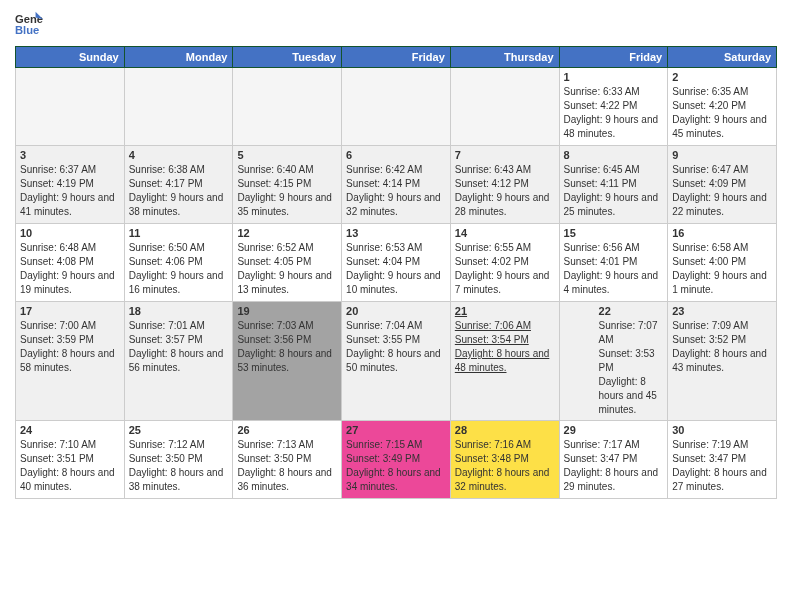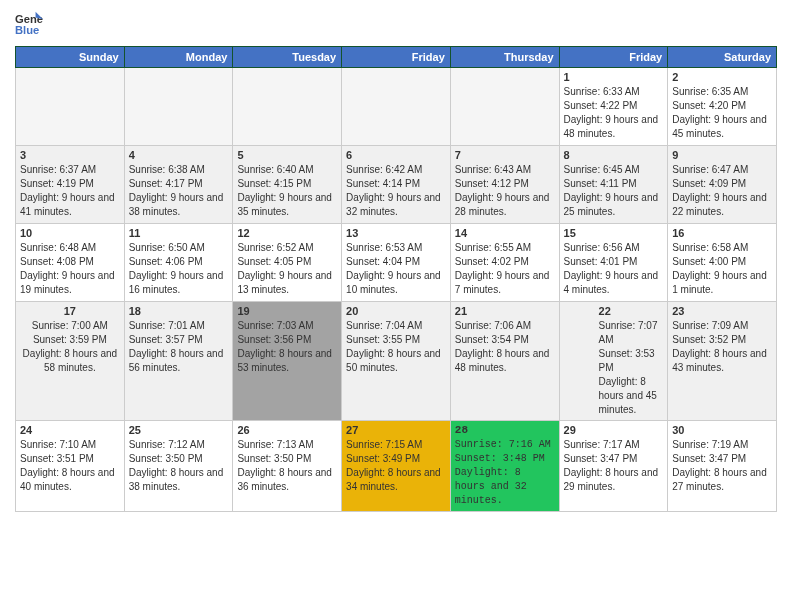--- a/index.html
+++ b/index.html
@@ -185,37 +185,37 @@
           <td style="background: rgb(255, 255, 255);">
             <span class="day-num">15</span>
             <div class="day-info">Sunrise: 6:56 AM<br>Sunset: 4:01 PM<br>Daylight: 9 hours and 4 minutes.</div>
           </td>
           <td style="background: rgb(255, 255, 255);">
             <span class="day-num">16</span>
             <div class="day-info">Sunrise: 6:58 AM<br>Sunset: 4:00 PM<br>Daylight: 9 hours and 1 minute.</div>
           </td>
         </tr>
         <tr>
-          <td style="background: rgb(240, 240, 240); text-align: center;">
+          <td style="background: rgb(240, 240, 240);">
             <span class="day-num">17</span>
             <div class="day-info">Sunrise: 7:00 AM<br>Sunset: 3:59 PM<br>Daylight: 8 hours and 58 minutes.</div>
           </td>
           <td style="background: rgb(240, 240, 240); margin-left: 20px;">
             <span class="day-num">18</span>
             <div class="day-info">Sunrise: 7:01 AM<br>Sunset: 3:57 PM<br>Daylight: 8 hours and 56 minutes.</div>
           </td>
           <td style="background: #a3a3a3;">
             <span class="day-num">19</span>
             <div class="day-info">Sunrise: 7:03 AM<br>Sunset: 3:56 PM<br>Daylight: 8 hours and 53 minutes.</div>
           </td>
           <td style="background: rgb(240, 240, 240);">
             <span class="day-num">20</span>
             <div class="day-info">Sunrise: 7:04 AM<br>Sunset: 3:55 PM<br>Daylight: 8 hours and 50 minutes.</div>
           </td>
-          <td style="background: rgb(240, 240, 240);">
+          <td style="background: rgb(240, 240, 240); text-decoration: underline;">
             <span class="day-num">21</span>
             <div class="day-info">Sunrise: 7:06 AM<br>Sunset: 3:54 PM<br>Daylight: 8 hours and 48 minutes.</div>
           </td>
           <td style="background: rgb(240, 240, 240); padding-left: 39px;">
             <span class="day-num">22</span>
             <div class="day-info">Sunrise: 7:07 AM<br>Sunset: 3:53 PM<br>Daylight: 8 hours and 45 minutes.</div>
           </td>
           <td style="background: rgb(240, 240, 240);">
             <span class="day-num">23</span>
             <div class="day-info">Sunrise: 7:09 AM<br>Sunset: 3:52 PM<br>Daylight: 8 hours and 43 minutes.</div>
@@ -227,25 +227,25 @@
             <div class="day-info">Sunrise: 7:10 AM<br>Sunset: 3:51 PM<br>Daylight: 8 hours and 40 minutes.</div>
           </td>
           <td style="background: rgb(255, 255, 255); margin-top: 11px;">
             <span class="day-num">25</span>
             <div class="day-info">Sunrise: 7:12 AM<br>Sunset: 3:50 PM<br>Daylight: 8 hours and 38 minutes.</div>
           </td>
           <td style="background: rgb(255, 255, 255); margin-top: 48px;">
             <span class="day-num">26</span>
             <div class="day-info">Sunrise: 7:13 AM<br>Sunset: 3:50 PM<br>Daylight: 8 hours and 36 minutes.</div>
           </td>
-          <td style="background: #eab308; margin-left: 26px;">
+          <td style="background: #ec4899; margin-left: 26px;">
             <span class="day-num">27</span>
             <div class="day-info">Sunrise: 7:15 AM<br>Sunset: 3:49 PM<br>Daylight: 8 hours and 34 minutes.</div>
           </td>
-          <td style="background: #22c55e; font-family: Liberation Mono, monospace;">
+          <td style="background: #fde047;">
             <span class="day-num">28</span>
             <div class="day-info">Sunrise: 7:16 AM<br>Sunset: 3:48 PM<br>Daylight: 8 hours and 32 minutes.</div>
           </td>
           <td style="background: rgb(255, 255, 255); margin-left: 40px;">
             <span class="day-num">29</span>
             <div class="day-info">Sunrise: 7:17 AM<br>Sunset: 3:47 PM<br>Daylight: 8 hours and 29 minutes.</div>
           </td>
           <td style="background: rgb(255, 255, 255);">
             <span class="day-num">30</span>
             <div class="day-info">Sunrise: 7:19 AM<br>Sunset: 3:47 PM<br>Daylight: 8 hours and 27 minutes.</div>

